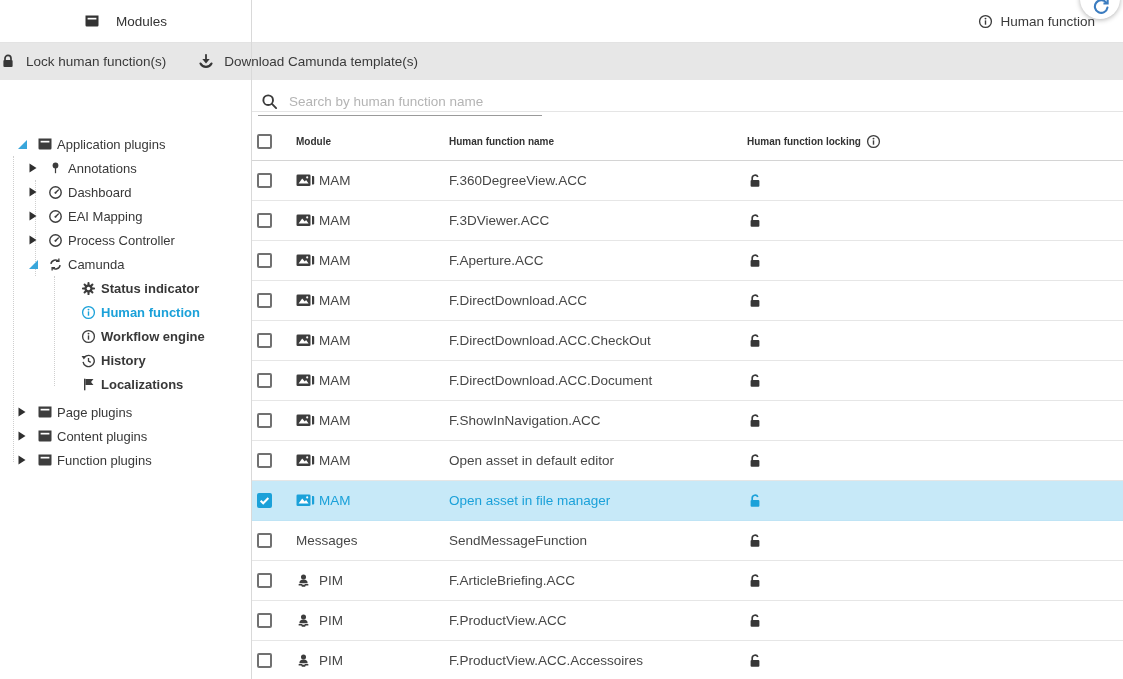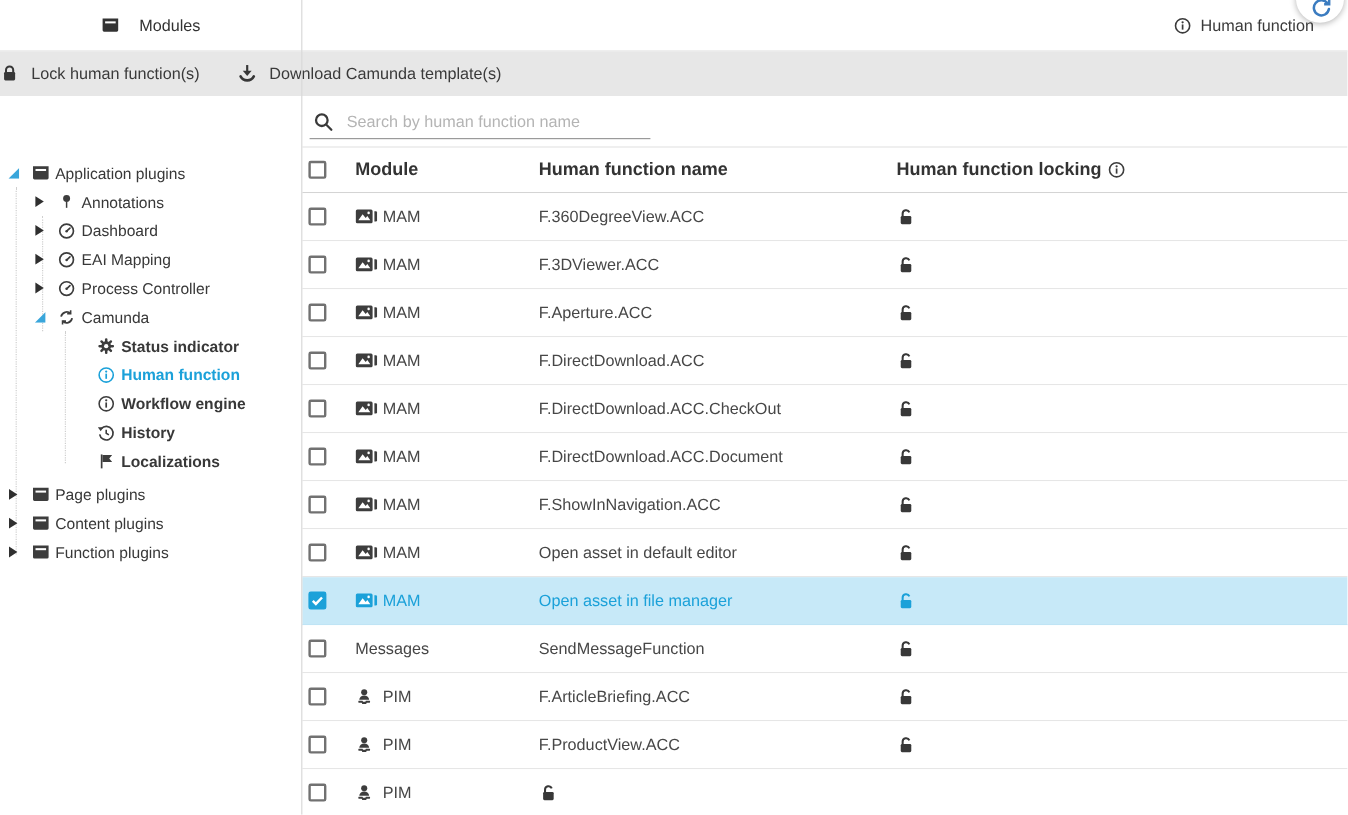--- a/index.html
+++ b/index.html
@@ -13,43 +13,43 @@
   .modules-title{position:absolute;left:0;top:0;width:251px;height:42px;display:flex;align-items:center;justify-content:center;gap:11px;font-size:13.5px;color:#333;}
   .page-title{position:absolute;right:28px;top:0;height:42px;display:flex;align-items:center;gap:7px;font-size:13.5px;color:#3a3a3a;}
   .refresh-fab{position:absolute;top:-21px;right:3px;width:40px;height:40px;border-radius:50%;background:#fff;
     box-shadow:0 1px 5px rgba(0,0,0,.30);display:flex;align-items:flex-end;justify-content:center;z-index:6;cursor:pointer;}
   .refresh-fab .ico{color:#3b7cc0;margin-bottom:2px;display:flex;}
   
   .toolbar{position:absolute;top:42px;left:0;right:0;height:38px;background:#e7e7e7;display:flex;align-items:center;gap:32px;box-sizing:border-box;z-index:1;}
   .toolbar-btn{display:flex;align-items:center;gap:10px;font-size:13.5px;color:#3a3a3a;cursor:pointer;}
   .toolbar-btn .ico{color:#373737;display:flex;}
   
-  .search-row{position:absolute;top:80px;left:252px;right:0;height:43px;background:#fff;border-bottom:1px solid #e5e5e5;box-sizing:border-box;z-index:1;}
+  .search-row{position:absolute;top:80px;left:252px;right:0;height:32px;background:#fff;border-bottom:1px solid #e5e5e5;box-sizing:border-box;z-index:1;}
   .search-box{position:absolute;left:6px;top:7px;width:284px;height:29px;border-bottom:1px solid #9a9a9a;display:flex;align-items:center;gap:9px;padding:0 3px;box-sizing:border-box;}
   .search-box .ico{color:#3a3a3a;display:flex;}
   .search-input{border:none;outline:none;flex:1;font-size:13.5px;color:#444;background:transparent;font-family:"Liberation Sans",sans-serif;}
   .search-input::placeholder{color:#b4b4b4;}
   
   .divider-v{position:absolute;left:251px;top:0;bottom:0;width:1px;background:#d9d9d9;z-index:4;}
   
   .sidebar{position:absolute;left:0;top:124px;width:251px;bottom:0;padding-top:8px;box-sizing:border-box;z-index:1;}
   .tree-item{height:24px;display:flex;align-items:center;font-size:13px;color:#383838;cursor:pointer;position:relative;}
-  .tree-item.level0{padding-left:7px;text-align:center;}
+  .tree-item.level0{padding-left:18px;text-align:center;}
   .tree-item.level1{padding-left:29px;}
   .tree-item.level2{padding-left:80px;font-weight:bold;}
   .tree-item.gap-above{margin-top:4px;}
   .tree-arrow{width:18px;display:flex;align-items:center;flex:0 0 18px;}
   .tree-icon{width:17px;height:17px;margin-right:4px;display:flex;align-items:center;justify-content:center;color:#3d3d3d;flex:0 0 17px;}
   .tree-label{white-space:nowrap;}
   .tree-item.selected .tree-label,.tree-item.selected .tree-icon{color:var(--accent);}
   .guide{position:absolute;width:0;border-left:1px dotted #cfcfcf;z-index:0;}
   
   .table{position:absolute;left:252px;top:123px;right:0;bottom:0;z-index:1;}
   .thead,.trow{display:grid;grid-template-columns:44px 153px 298px 1fr;align-items:center;}
-  .thead{height:37px;border-bottom:1px solid #d4d4d4;font-weight:bold;font-size:15px;color:#333;}
+  .thead{height:37px;border-bottom:1px solid #d4d4d4;font-weight:bold;font-size:10px;color:#333;}
   .trow{height:39px;border-bottom:1px solid #e6e6e6;font-size:13.5px;color:#474747;background:#fff;}
   .trow.selected{background:var(--row-sel-bg);color:var(--accent);border-bottom-color:#bfe4f5;}
   .cell-check{padding-left:5px;}
   .checkbox{width:15px;height:15px;border:2px solid #717171;border-radius:2px;background:#fff;box-sizing:border-box;display:flex;align-items:center;justify-content:center;cursor:pointer;}
   .checkbox.checked{border-color:var(--accent);background:var(--accent);}
   .cell-module{display:flex;align-items:center;}
   .module-icon{width:19px;display:flex;align-items:center;margin-right:4px;color:#3d3d3d;flex:0 0 19px;}
   .trow.selected .module-icon{color:var(--accent);}
   .cell-lock{color:#383838;display:flex;align-items:center;}
   .trow.selected .cell-lock{color:var(--accent);}
@@ -640,20 +640,21 @@
             <svg viewBox="0 0 16 16" width="15" height="15" fill="currentColor">
               <circle cx="8" cy="4.2" r="2.7"></circle>
               <path d="M3.6 10.8a4.4 3.8 0 0 1 8.8 0z"></path>
               <rect x="2.8" y="11.6" width="4" height="1.8" rx="0.4"></rect>
               <rect x="9.2" y="11.6" width="4" height="1.8" rx="0.4"></rect>
               <rect x="6" y="12.6" width="4" height="2" rx="0.4"></rect>
             </svg>
           </span>
           <span>PIM</span>
         </div>
+        <div class="cell"><span>F.ProductView.ACC.Accessoires</span></div>
         <div class="cell cell-lock">
           <span style="display:flex;">
             <svg viewBox="0 0 16 16" width="16" height="16">
               <path d="M5.2 7V5.1a2.9 2.9 0 0 1 5.6-1.1" fill="none" stroke="currentColor" stroke-width="1.7"></path>
               <rect x="3.6" y="7" width="8.8" height="6.8" rx="1.1" fill="currentColor"></rect>
             </svg>
           </span>
         </div>
       </div>
     </div>

